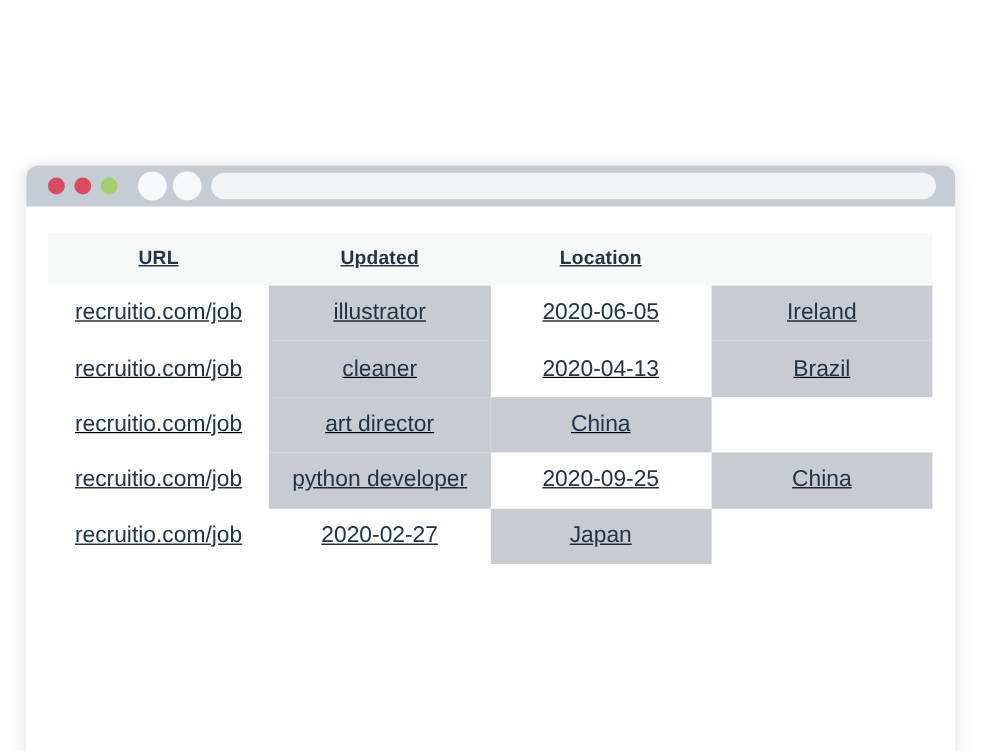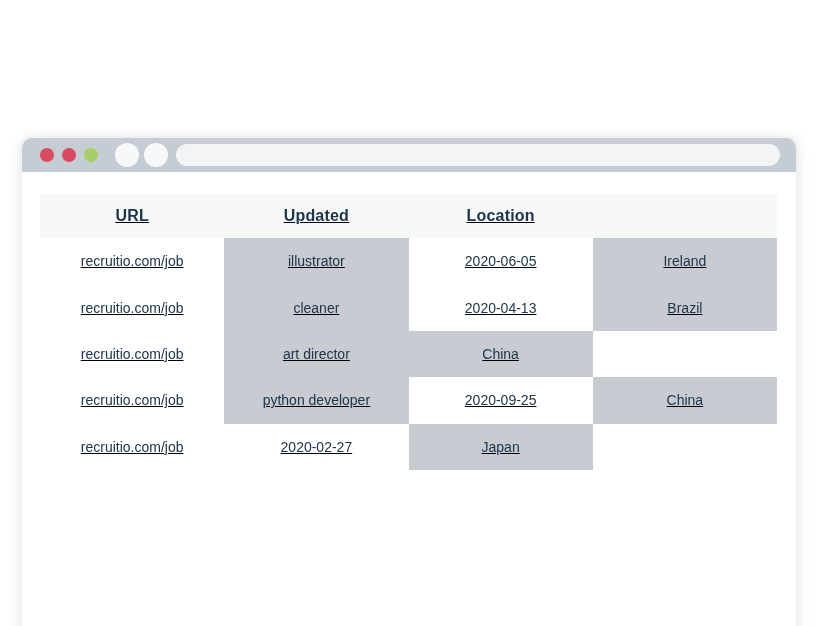--- a/index.html
+++ b/index.html
@@ -91,21 +91,21 @@
   }
   .tbody-row {
     display: flex;
     height: 46.4px;
   }
   .td {
     width: 25%;
     display: flex;
     align-items: center;
     justify-content: center;
-    font-size: 14px;
+    font-size: 19px;
     color: #20354a;
   }
   .td.shaded {
     background: #c8ccd2;
     text-align: right;
   }
 </style>
 </head>
 <body>
 

